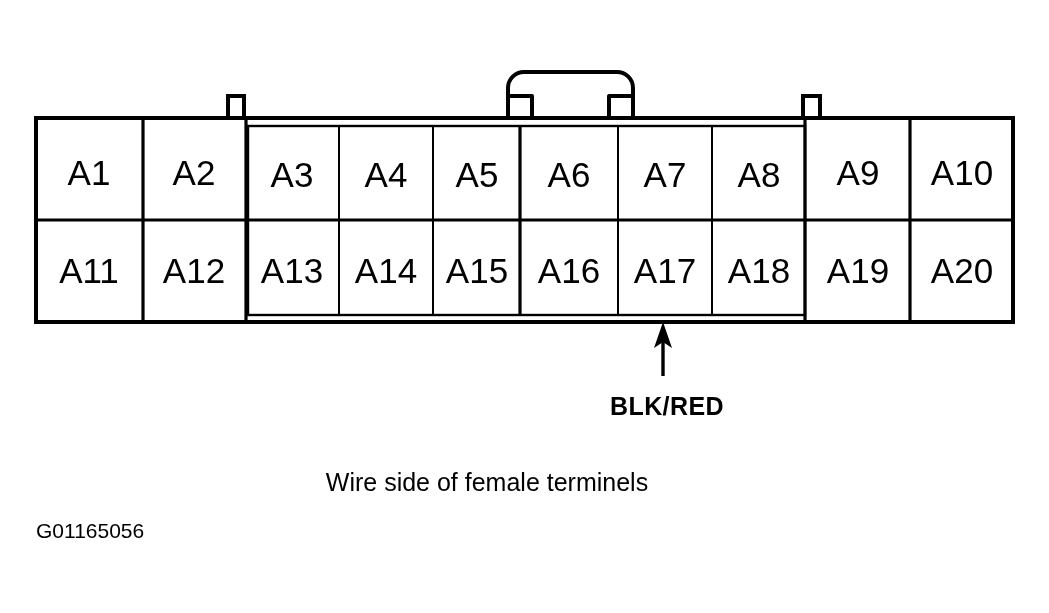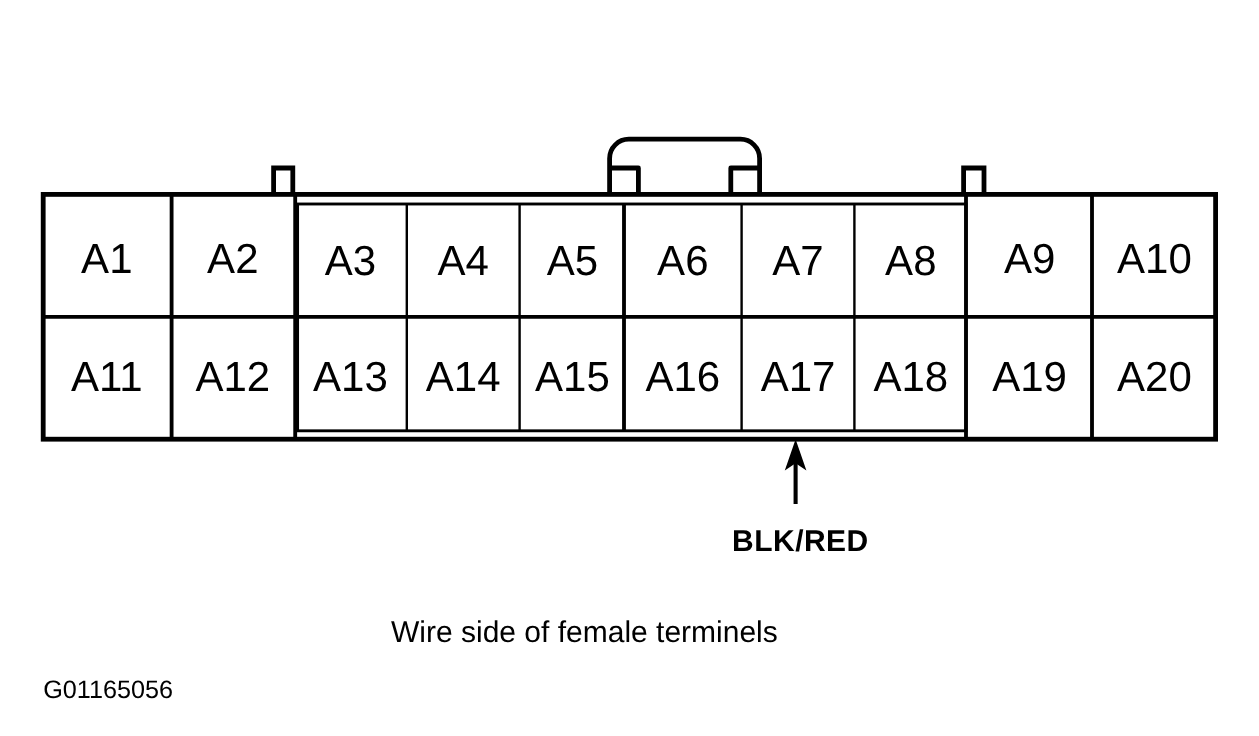--- a/index.html
+++ b/index.html
@@ -14,21 +14,20 @@
     position: relative;
     overflow: hidden;
     font-family: "Liberation Sans", sans-serif;
     color: #000000;
   }
   #diagram-root {
     position: absolute;
     left: 0; top: 0;
     width: 1049px;
     height: 472px;
-    margin-top: 44px;
   }
   svg.diagram-svg {
     position: absolute;
     left: 0; top: 0;
     width: 1049px;
     height: 613px;
     display: block;
   }
   .pin-label {
     font-family: "Liberation Sans", sans-serif;

